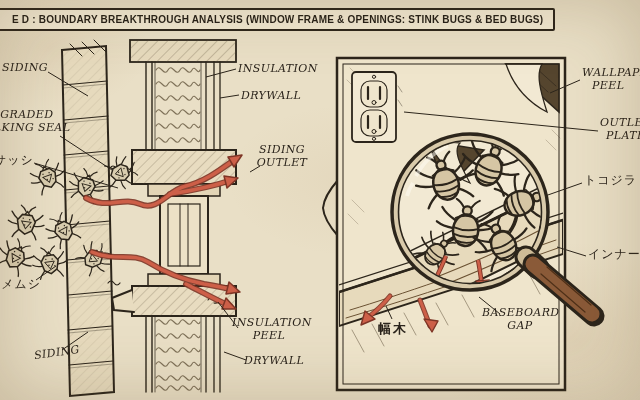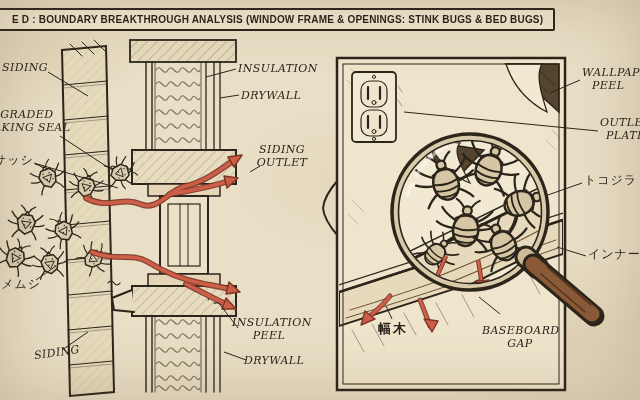--- a/index.html
+++ b/index.html
@@ -308,18 +308,18 @@
 
 <div class="lbl" style="left:600px;top:116px">
   <span class="ln">OUTLET</span>
   <span class="ln" style="margin-left:6px">PLATE</span>
 </div>
 
 <div class="lbl jp" style="left:584px;top:172px">トコジラミ</div>
 <div class="lbl jp" style="left:588px;top:246px">インナーウォール</div>
 <div class="lbl jp-bold" style="left:378px;top:320px">幅木</div>
 
-<div class="lbl two" style="left:482px;top:324px;width:76px">
+<div class="lbl two" style="left:482px;top:306px;width:76px">
   <span class="ln">BASEBOARD</span>
   <span class="ln">GAP</span>
 </div>
 
 </div>
 
 </body></html>

